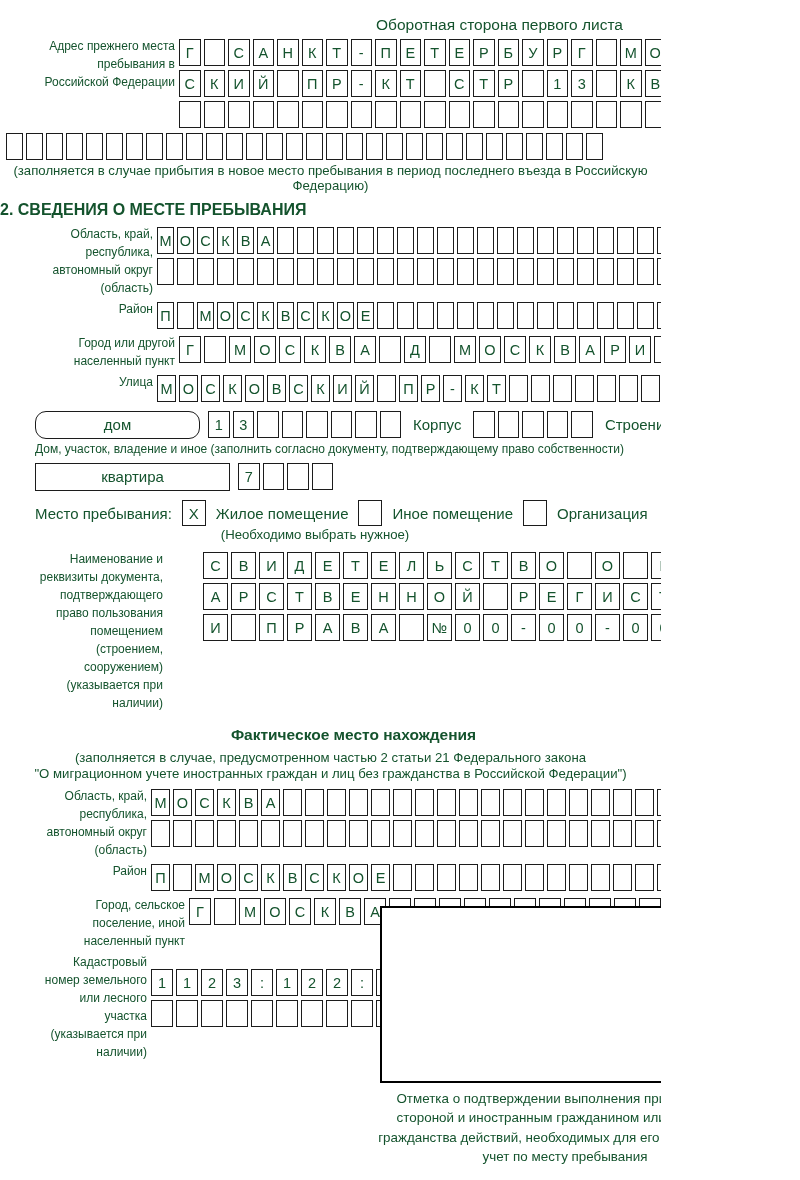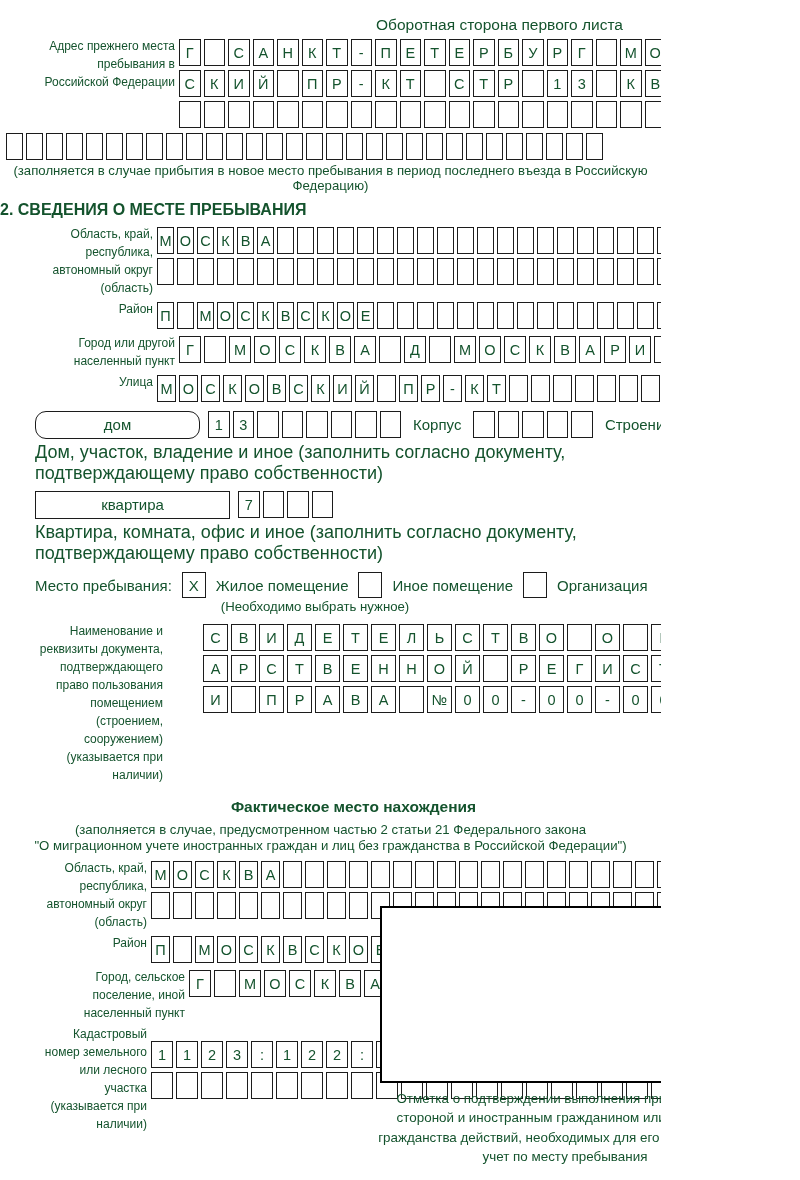--- a/index.html
+++ b/index.html
@@ -30,21 +30,21 @@
   .frow .rows{display:flex; flex-direction:column; margin-left:4px;}
 
   .lbl-140{width:140px;}
   .lbl-118{width:118px;}
   .lbl-150{width:150px;}
   .lbl-128{width:128px;}
   .lbl-112{width:112px;}
 
   .fullrow{margin:2px 0 0 6px;}
   .note{font-size:13.2px; text-align:center; margin:3px 10px;}
-  .note-left{font-size:18px; margin:2px 0 4px 35px; text-align:left;}
+  .note-left{font-size:12px; margin:2px 0 4px 35px; text-align:left;}
   .sec-title{font-size:16px; font-weight:bold; margin:8px 0 6px 0;}
 
   
   .house-row{display:flex; align-items:center; margin:5px 0 2px 35px; gap:8px;}
   .bigbox{
     box-sizing:border-box; border:1.7px solid #1c1c1c; height:28px;
     display:flex; align-items:center; justify-content:center; font-size:15px; flex:none;
   }
   .bb-house{width:165px;border-radius:11px;}
   .bb-apt{width:195px;}
@@ -399,21 +399,20 @@
 
   <div class="house-row">
     <div class="bigbox bb-apt">квартира</div>
     <div class="boxrow wsm">
         <span class="cell">7</span>
         <span class="cell"></span>
         <span class="cell"></span>
         <span class="cell"></span>
       </div>
   </div>
-  <div class="note-left">Квартира, комната, офис и иное (заполнить согласно документу, подтверждающему право собственности)</div>
 
   <div class="stay-row">
     <span class="txt">Место пребывания:</span>
     <span class="checkbox">
         <span>X</span>
       </span>
     <span class="txt">Жилое помещение</span>
     <span class="checkbox">
         <span></span>
       </span>

